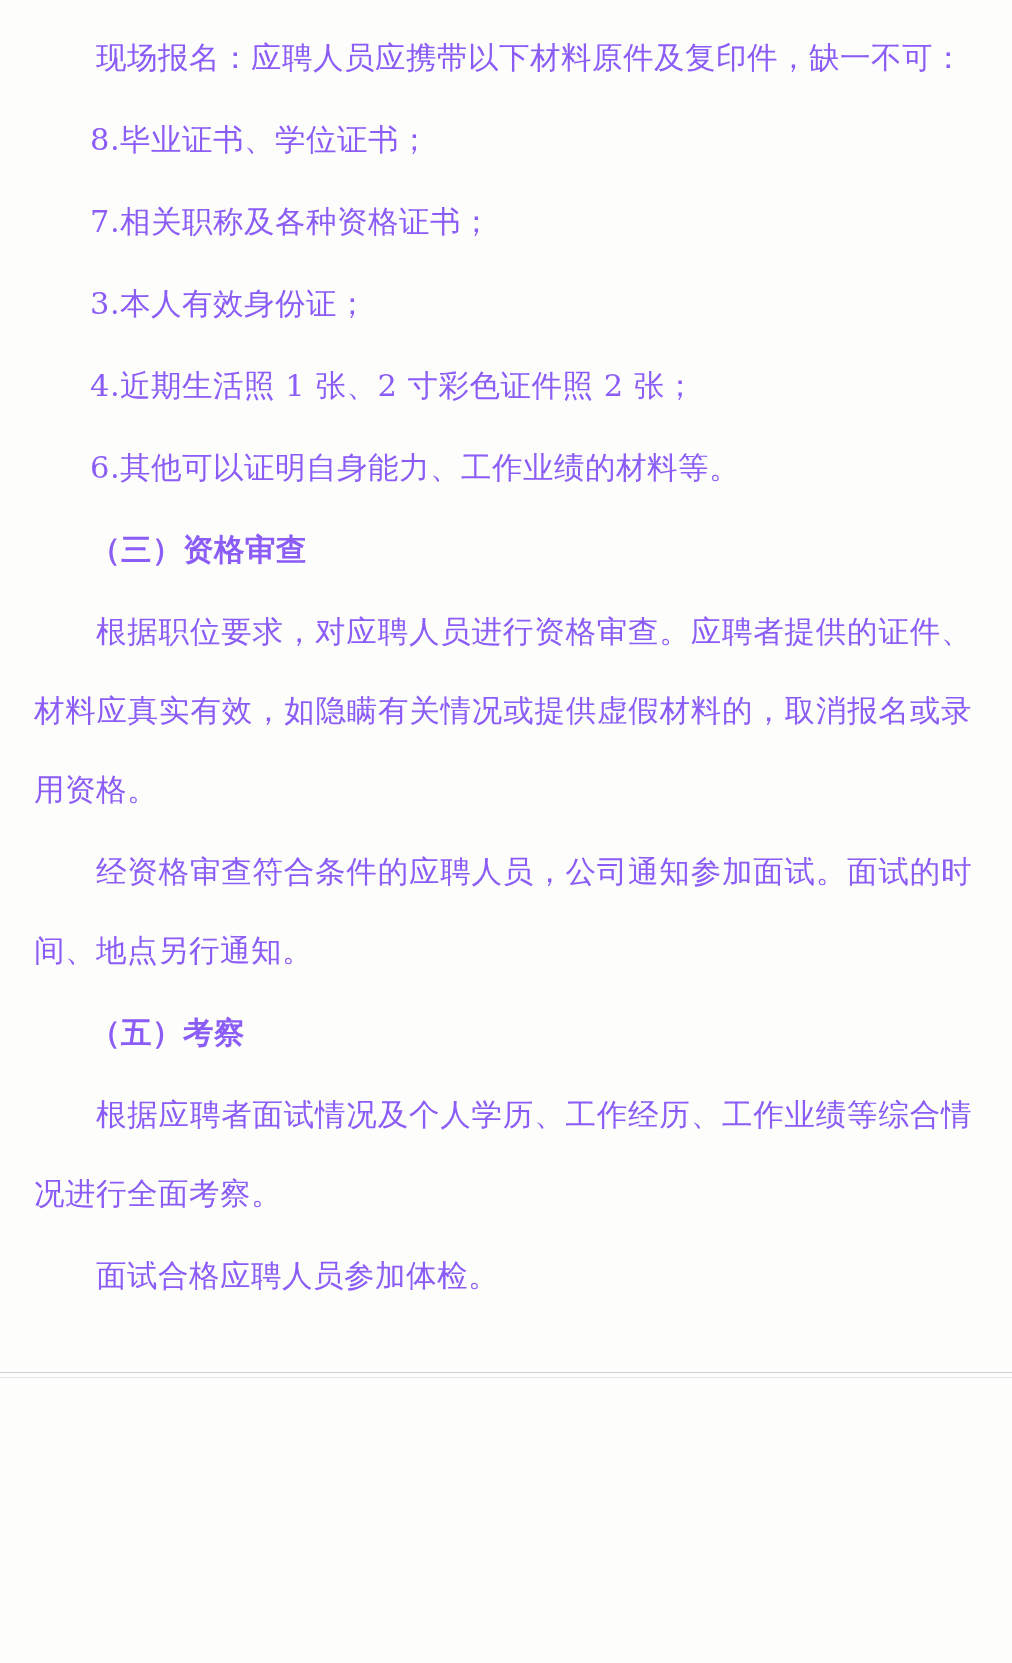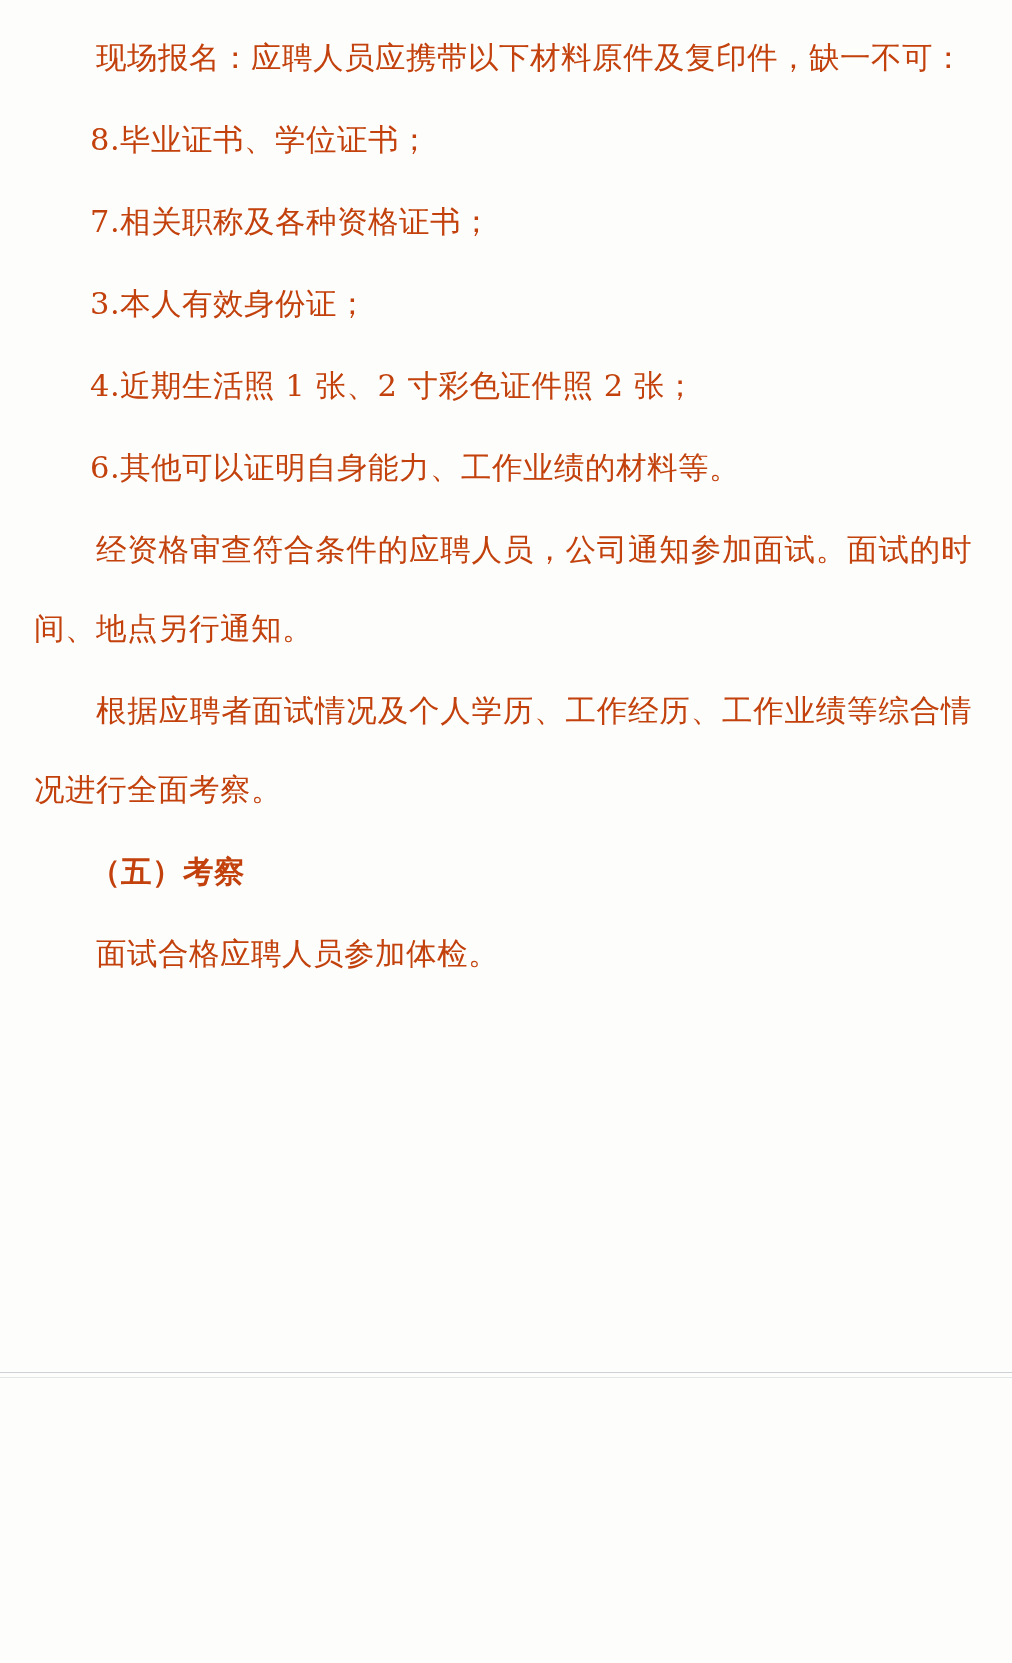--- a/index.html
+++ b/index.html
@@ -37,21 +37,21 @@
     position: relative;
     z-index: 2;
   }
   p.para {
     margin: 0 0 3px 0;
     font-size: 30.5px;
     line-height: 79px;
     letter-spacing: 0.5px;
     text-align: justify;
     text-justify: inter-ideograph;
-    color: #c2410c;
+    color: #8b5cf6;
   }
   p.indent {
     text-indent: 62px;
   }
   p.indent-small {
     text-indent: 56px;
   }
   p.heading {
     text-indent: 56px;
     font-weight: 700;
@@ -65,19 +65,21 @@
   <div class="scanline s1"></div>
   <div class="scanline s2"></div>
 
   <div class="doc-body">
     <p class="para indent">现场报名：应聘人员应携带以下材料原件及复印件，缺一不可：</p>
     <p class="para indent-small">8.毕业证书、学位证书；</p>
     <p class="para indent-small">7.相关职称及各种资格证书；</p>
     <p class="para indent-small">3.本人有效身份证；</p>
     <p class="para indent-small">4.近期生活照 1 张、2 寸彩色证件照 2 张；</p>
     <p class="para indent-small">6.其他可以证明自身能力、工作业绩的材料等。</p>
+    <p class="para heading">（三）资格审查</p>
+    <p class="para indent">根据职位要求，对应聘人员进行资格审查。应聘者提供的证件、材料应真实有效，如隐瞒有关情况或提供虚假材料的，取消报名或录用资格。</p>
     <p class="para indent">经资格审查符合条件的应聘人员，公司通知参加面试。面试的时间、地点另行通知。</p>
+    <p class="para heading">（五）考察</p>
     <p class="para indent">根据应聘者面试情况及个人学历、工作经历、工作业绩等综合情况进行全面考察。</p>
-    <p class="para heading">（五）考察</p>
     <p class="para indent">面试合格应聘人员参加体检。</p>
   </div>
 
 </div>
 
 </body></html>

